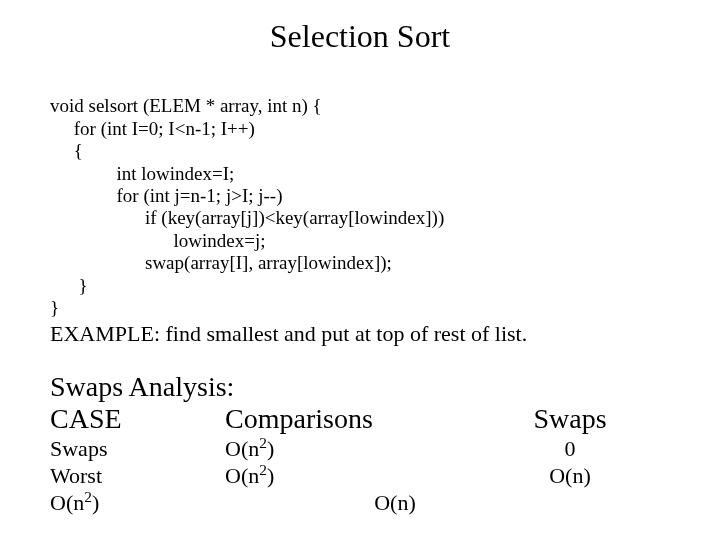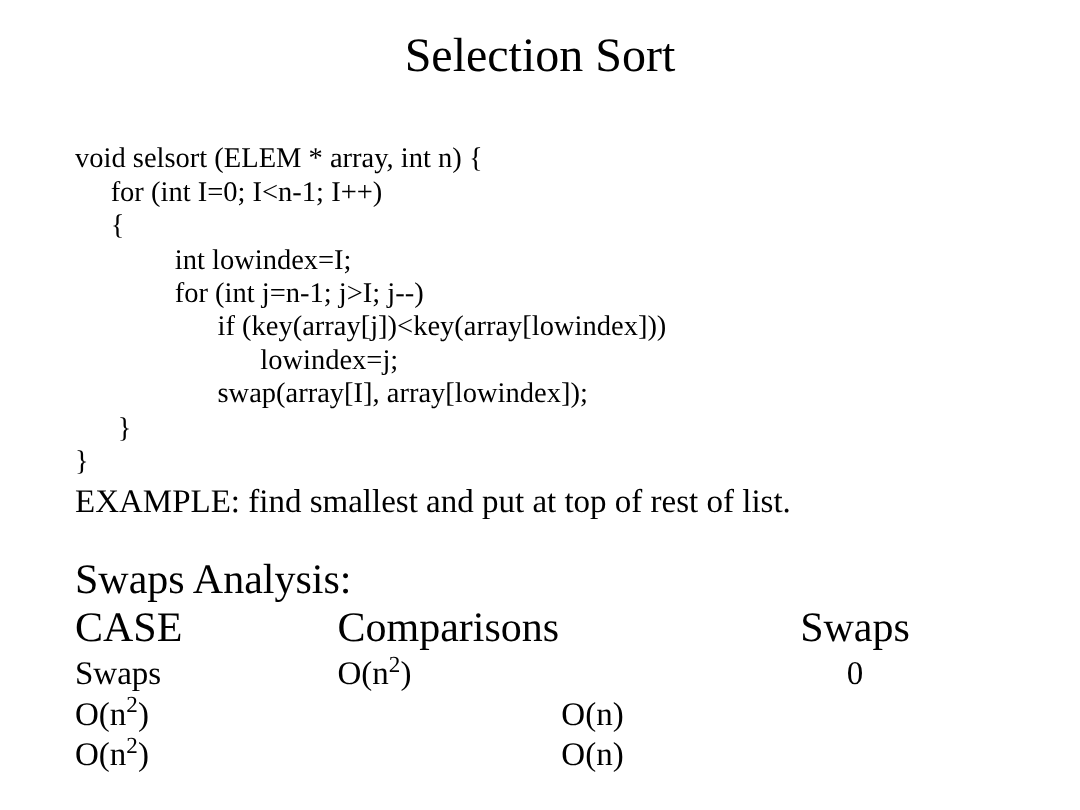--- a/index.html
+++ b/index.html
@@ -77,20 +77,21 @@
     </div>
   </div>
 
   <div class="tbl">
     <div class="cols">
       <div class="col-case">Swaps</div>
       <div class="col-comp"><span>O(n</span><sup>2</sup><span>)</span></div>
       <div class="col-swap">0</div>
     </div>
     <div class="cols">
+      <div class="col-case">Worst</div>
       <div class="col-comp"><span>O(n</span><sup>2</sup><span>)</span></div>
       <div class="col-swap">O(n)</div>
     </div>
     <div class="cols">
       <div class="col-comp"><span>O(n</span><sup>2</sup><span>)</span></div>
       <div class="col-swap">O(n)</div>
     </div>
   </div>
 </div>
 

